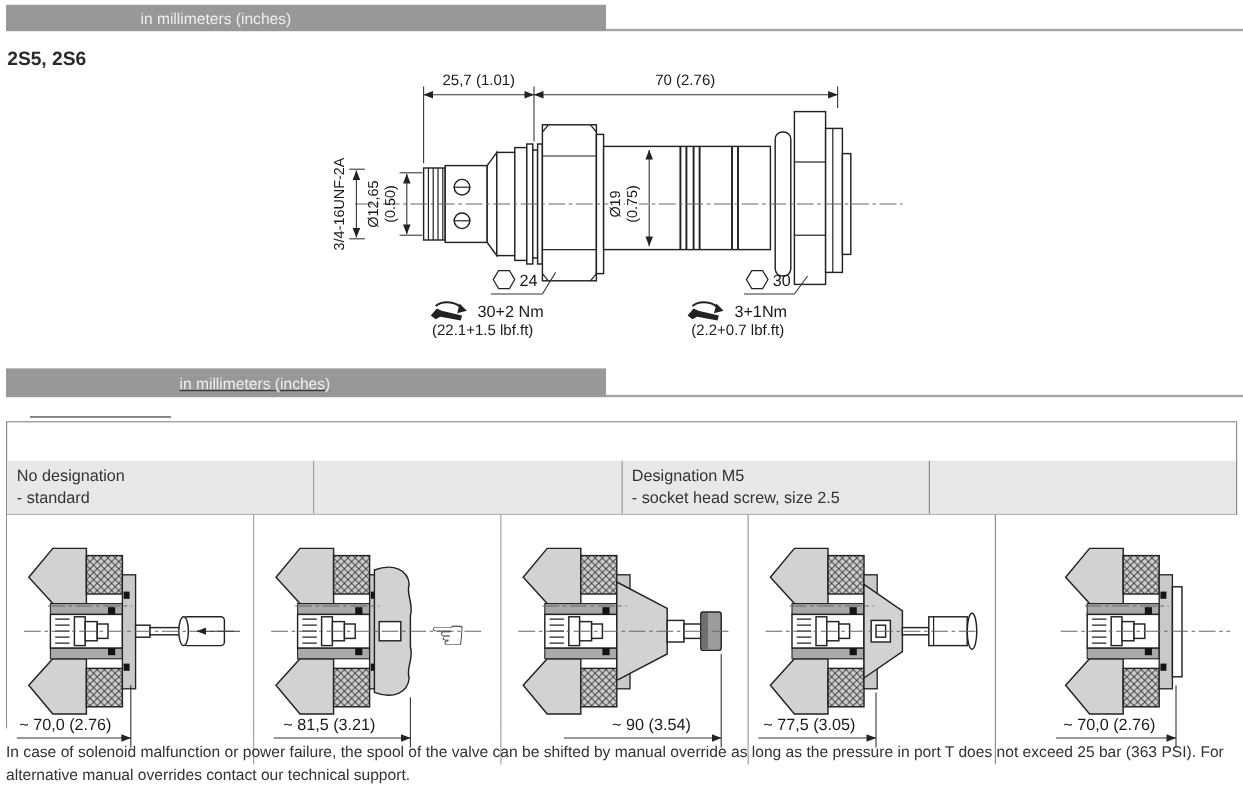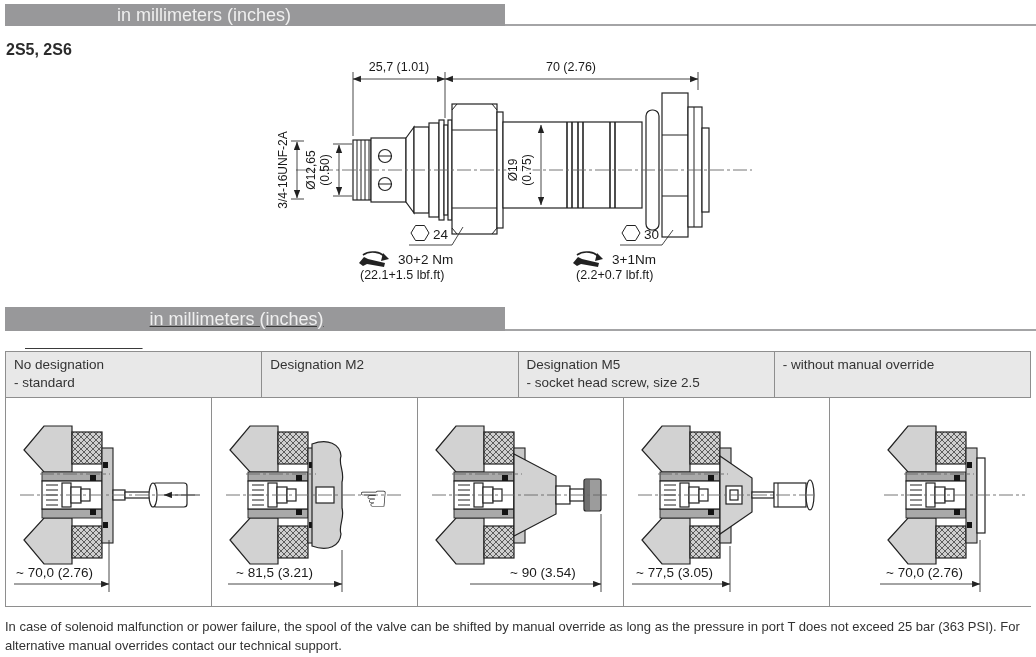--- a/index.html
+++ b/index.html
@@ -1,21 +1,21 @@
 <!DOCTYPE html>
 <html><head>
 <meta charset="utf-8">
 <style>
   html,body{margin:0;padding:0;background:#fff;}
   .page{position:relative;width:1036px;height:657px;background:#fff;overflow:hidden;
         font-family:"Liberation Sans",sans-serif;color:#3a3a3a;}
   .secbar{position:absolute;left:5px;width:500px;height:22px;background:#98989a;
           display:flex;align-items:center;padding-left:20px;box-sizing:border-box;}
   .secbar .t{color:#fff;font-weight:bold;font-size:15px;margin-right:7px;margin-top:44px;}
-  .secbar .s{color:#efefef;font-size:18px;}
+  .secbar .s{color:#efefef;font-size:13px;}
   .secline{position:absolute;height:2px;background:#a4a4a6;}
   .model{position:absolute;left:6px;top:41px;font-weight:bold;font-size:16px;color:#2b2b2b;}
   .drawing{position:absolute;}
   svg{display:block;}
   svg text{font-family:"Liberation Sans",sans-serif;fill:#1a1a1a;}
   .ol{fill:#fff;stroke:#222;stroke-width:1.2;}
   .ln{stroke:#222;stroke-width:1;fill:none;}
   .ln2{stroke:#222;stroke-width:1.6;fill:none;}
   .thin{stroke:#333;stroke-width:0.9;fill:none;}
   .cl{stroke:#666;stroke-width:0.9;fill:none;stroke-dasharray:14 3 3 3;}
@@ -24,21 +24,21 @@
   .gray2{fill:#c9c9c9;stroke:#222;stroke-width:1.1;}
   .grbar{fill:#a9a9a9;stroke:#222;stroke-width:0.9;}
   .bk{fill:#141414;stroke:none;}
   .knob{fill:#9c9c9c;stroke:#222;stroke-width:1.2;}
   .knobband{fill:#707070;stroke:none;}
   .dimtxt{font-size:13.5px;}
   .dimtxt-sm{font-size:12.5px;}
   .rot{font-size:12px;}
   .table{position:absolute;left:5px;top:351px;width:1026px;height:256px;
          border:1px solid #8e8e8e;box-sizing:border-box;display:flex;flex-direction:column;}
-  .thead{display:flex;height:60px;border-bottom:1px solid #8e8e8e;box-sizing:border-box;}
+  .thead{display:flex;height:60px;border-bottom:1px solid #8e8e8e;box-sizing:border-box;margin-top:32px;}
   .tbody{display:flex;flex:1;}
   .hc{flex:1;background:#e8e8e8;border-right:1px solid #8e8e8e;box-sizing:border-box;
       padding:4px 8px;font-size:13.5px;line-height:1.35;color:#333;}
   .hc:last-child,.bc:last-child{border-right:none;}
   .bc{flex:1;border-right:1px solid #8e8e8e;box-sizing:border-box;background:#fff;
       display:flex;align-items:flex-start;justify-content:center;}
   .footer{position:absolute;left:5px;top:617px;width:1016px;font-size:13px;
           line-height:19px;color:#333;}
   .finger{font-size:34px;fill:#222;}
 </style>
@@ -166,28 +166,26 @@
   </div>
   <div class="secline" style="top:329px;left:505px;width:531px;"></div>
 
   <div class="table">
     <div class="thead">
       <div class="hc">
         <div>No designation</div>
         <div>- standard</div>
       </div>
       <div class="hc">
-        <div>Designation M2</div>
       </div>
       <div class="hc">
         <div>Designation M5</div>
         <div>- socket head screw, size 2.5</div>
       </div>
       <div class="hc">
-        <div>- without manual override</div>
       </div>
     </div>
 
     <div class="tbody">
 
       <div class="bc">
         <svg width="205" height="208" viewBox="0 0 205 208">
           <defs>
             <pattern id="xh1" width="6" height="6" patternUnits="userSpaceOnUse">
               <rect width="6" height="6" fill="#cecece"></rect>

